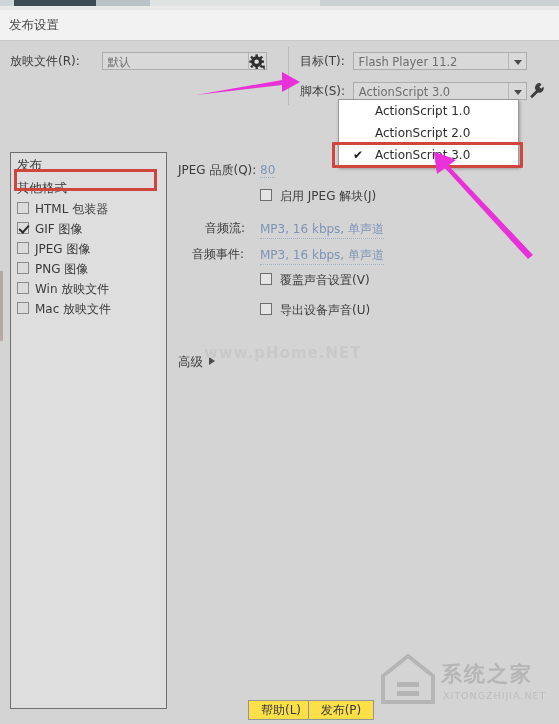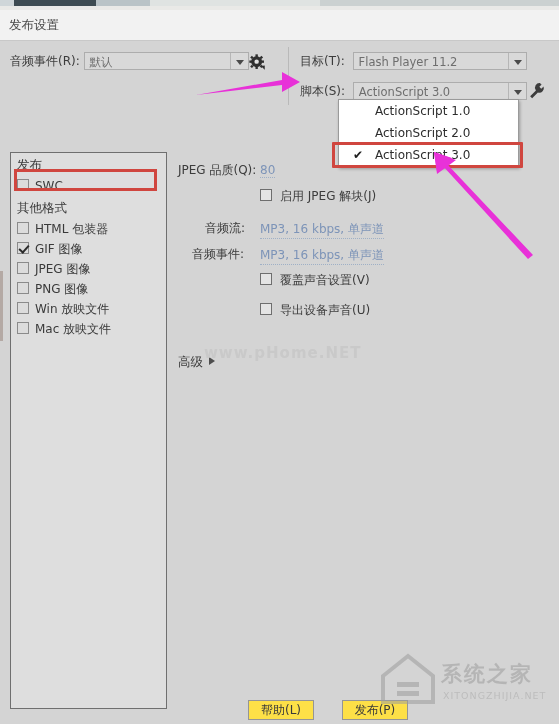--- a/index.html
+++ b/index.html
@@ -104,22 +104,22 @@
         <line x1="1" y1="1" x2="13" y2="13" stroke="#8a8a8a" stroke-width="1.4"></line>
         <line x1="13" y1="1" x2="1" y2="13" stroke="#8a8a8a" stroke-width="1.4"></line>
       </svg>
     </div>
   </div>
 
   <div class="client">
     <div class="left-edge"></div>
 
     <div class="row-profile">
-      <span class="lbl">音频事件(R):</span>
-      <span class="combo" style="width:165px;margin-left:0;">
+      <span class="lbl">放映文件(R):</span>
+      <span class="combo" style="width:165px;margin-left:18px;">
         <span class="ctext">默认</span>
         <span class="carrow"></span>
       </span>
     </div>
 
     <div style="position:absolute;left:249px;top:13px;">
       <svg width="17" height="17" viewBox="0 0 20 20">
         <g fill="#2f2f2f">
           <circle cx="9" cy="9" r="6.4"></circle>
           <rect x="7.6" y="0.4" width="2.8" height="3.2"></rect>
@@ -156,24 +156,20 @@
 
     <div style="position:absolute;left:528px;top:41px;">
       <svg width="18" height="18" viewBox="0 0 20 20">
         <path d="M13.8 1.2a5.2 5.2 0 0 0-5 8.3L2.4 15.9l2.2 2.2 6.4-6.4a5.2 5.2 0 0 0 6.3-6.8l-2.6 2.6-2.1-2.1 2.6-2.6a5.2 5.2 0 0 0-1.4-.6z" fill="#3d3d3d"></path>
       </svg>
     </div>
 
     <div class="panel">
       <div class="grp-head">发布</div>
 
-      <div class="cbrow">
-        <span class="cbox"></span>
-        <span>SWC</span>
-      </div>
 
       <div class="grp-head">其他格式</div>
 
       <div class="cbrow">
         <span class="cbox"></span>
         <span>HTML 包装器</span>
       </div>
       <div class="cbrow">
         <span class="cbox checked"></span>
         <span>GIF 图像</span>
@@ -243,21 +239,21 @@
         <span>ActionScript 2.0</span>
       </div>
       <div class="dd-item sel">
         <span class="tick">✔</span>
         <span>ActionScript 3.0</span>
       </div>
     </div>
     <div class="dd-highlight" style="top:101px;"></div>
 
     <div class="btn" style="left:248px;top:659px;">帮助(L)</div>
-    <div class="btn" style="left:342px;top:659px;">发布(P)</div>
+    <div class="btn" style="left:308px;top:659px;">发布(P)</div>
 
   </div>
 </div>
 
 <div class="wm-center">www.pHome.NET</div>
 
 <div class="wm-br">
   <svg class="wmlogo" viewBox="0 0 58 52">
     <path d="M4 24 L29 4 L54 24 L54 50 L4 50 Z" fill="none" stroke="#9d9d9d" stroke-width="4"></path>
     <rect x="18" y="30" width="22" height="5" fill="#9d9d9d"></rect>

